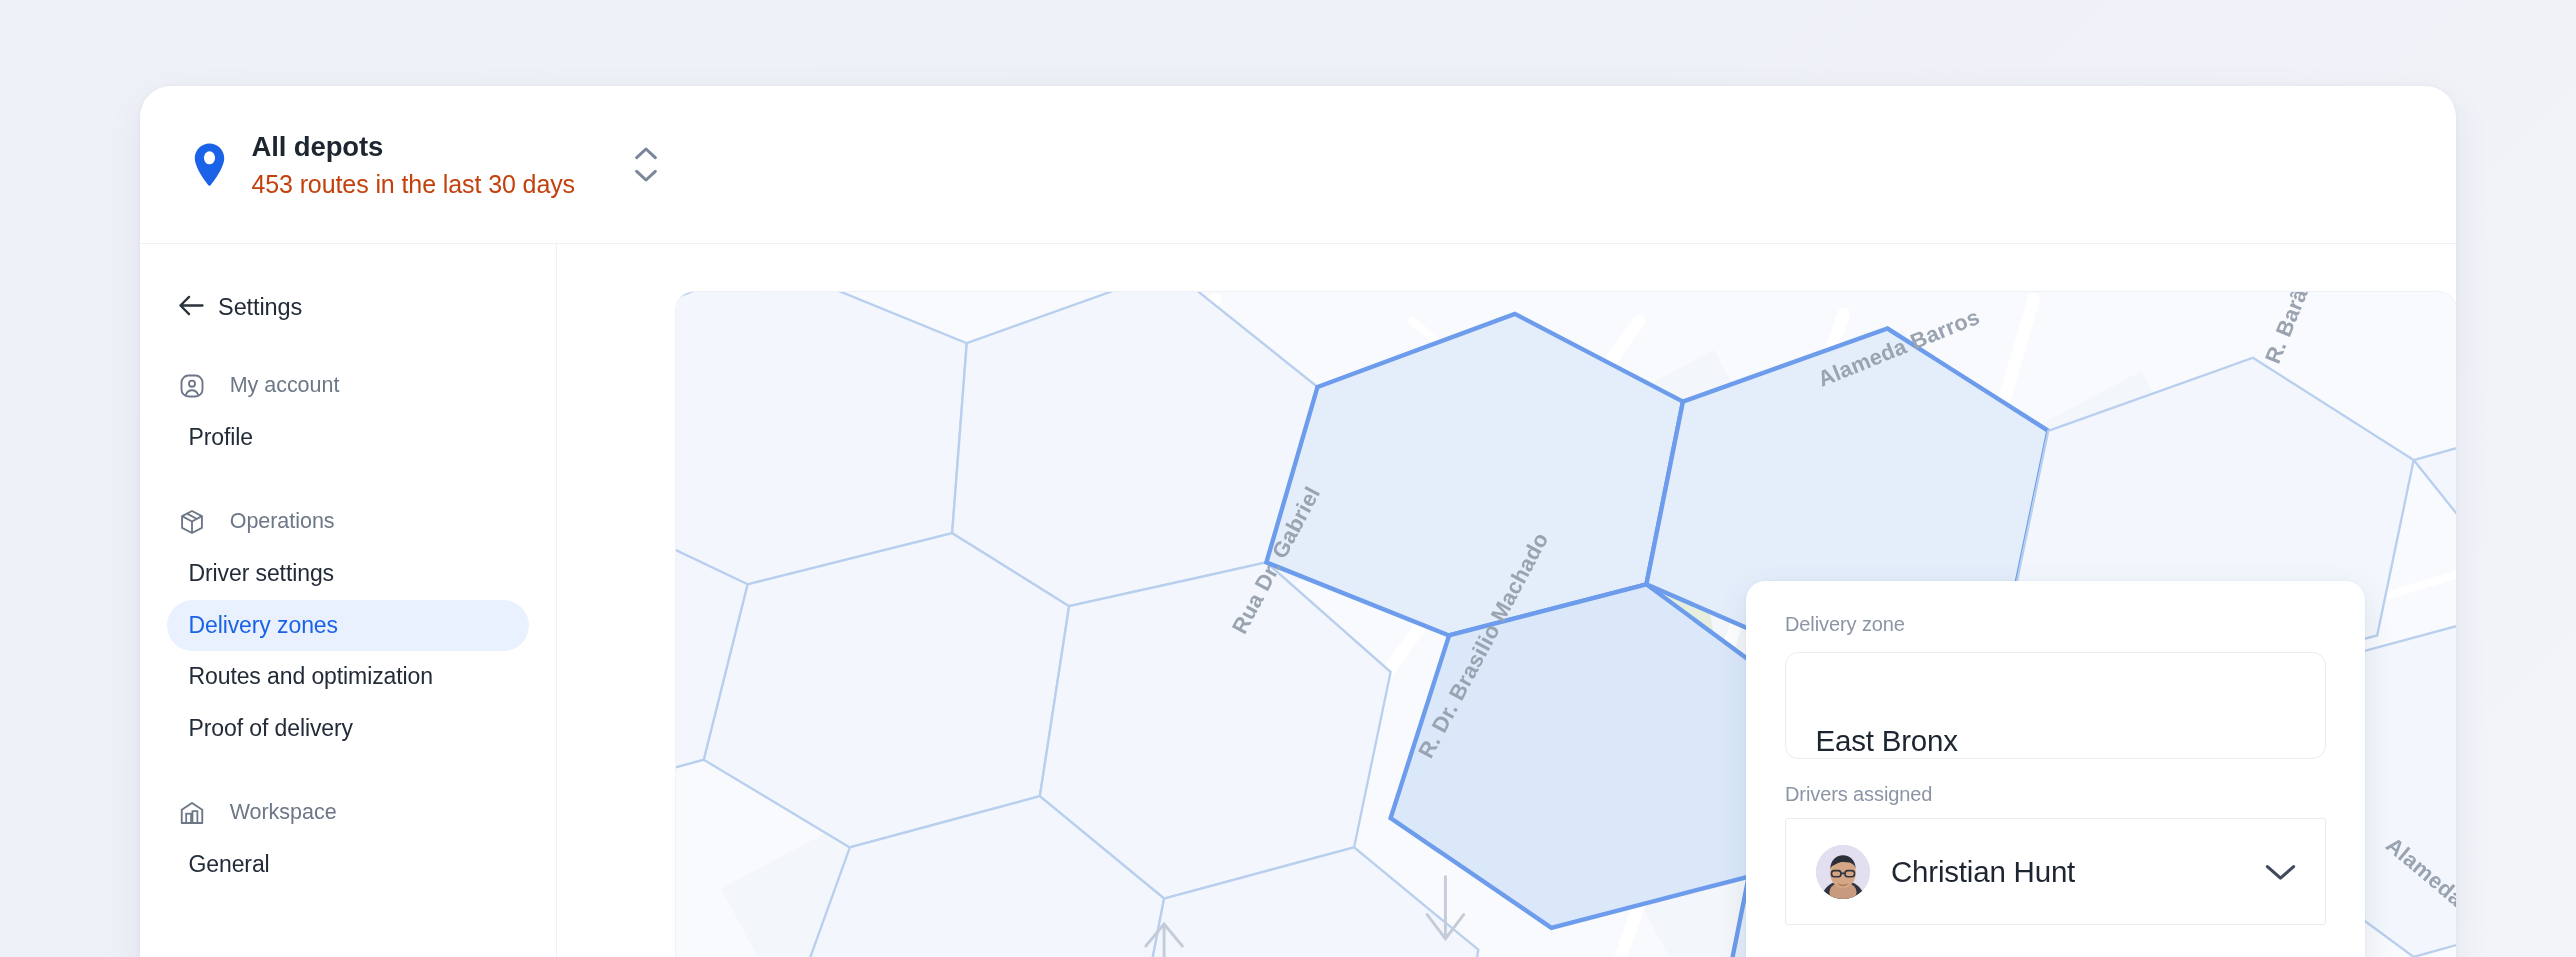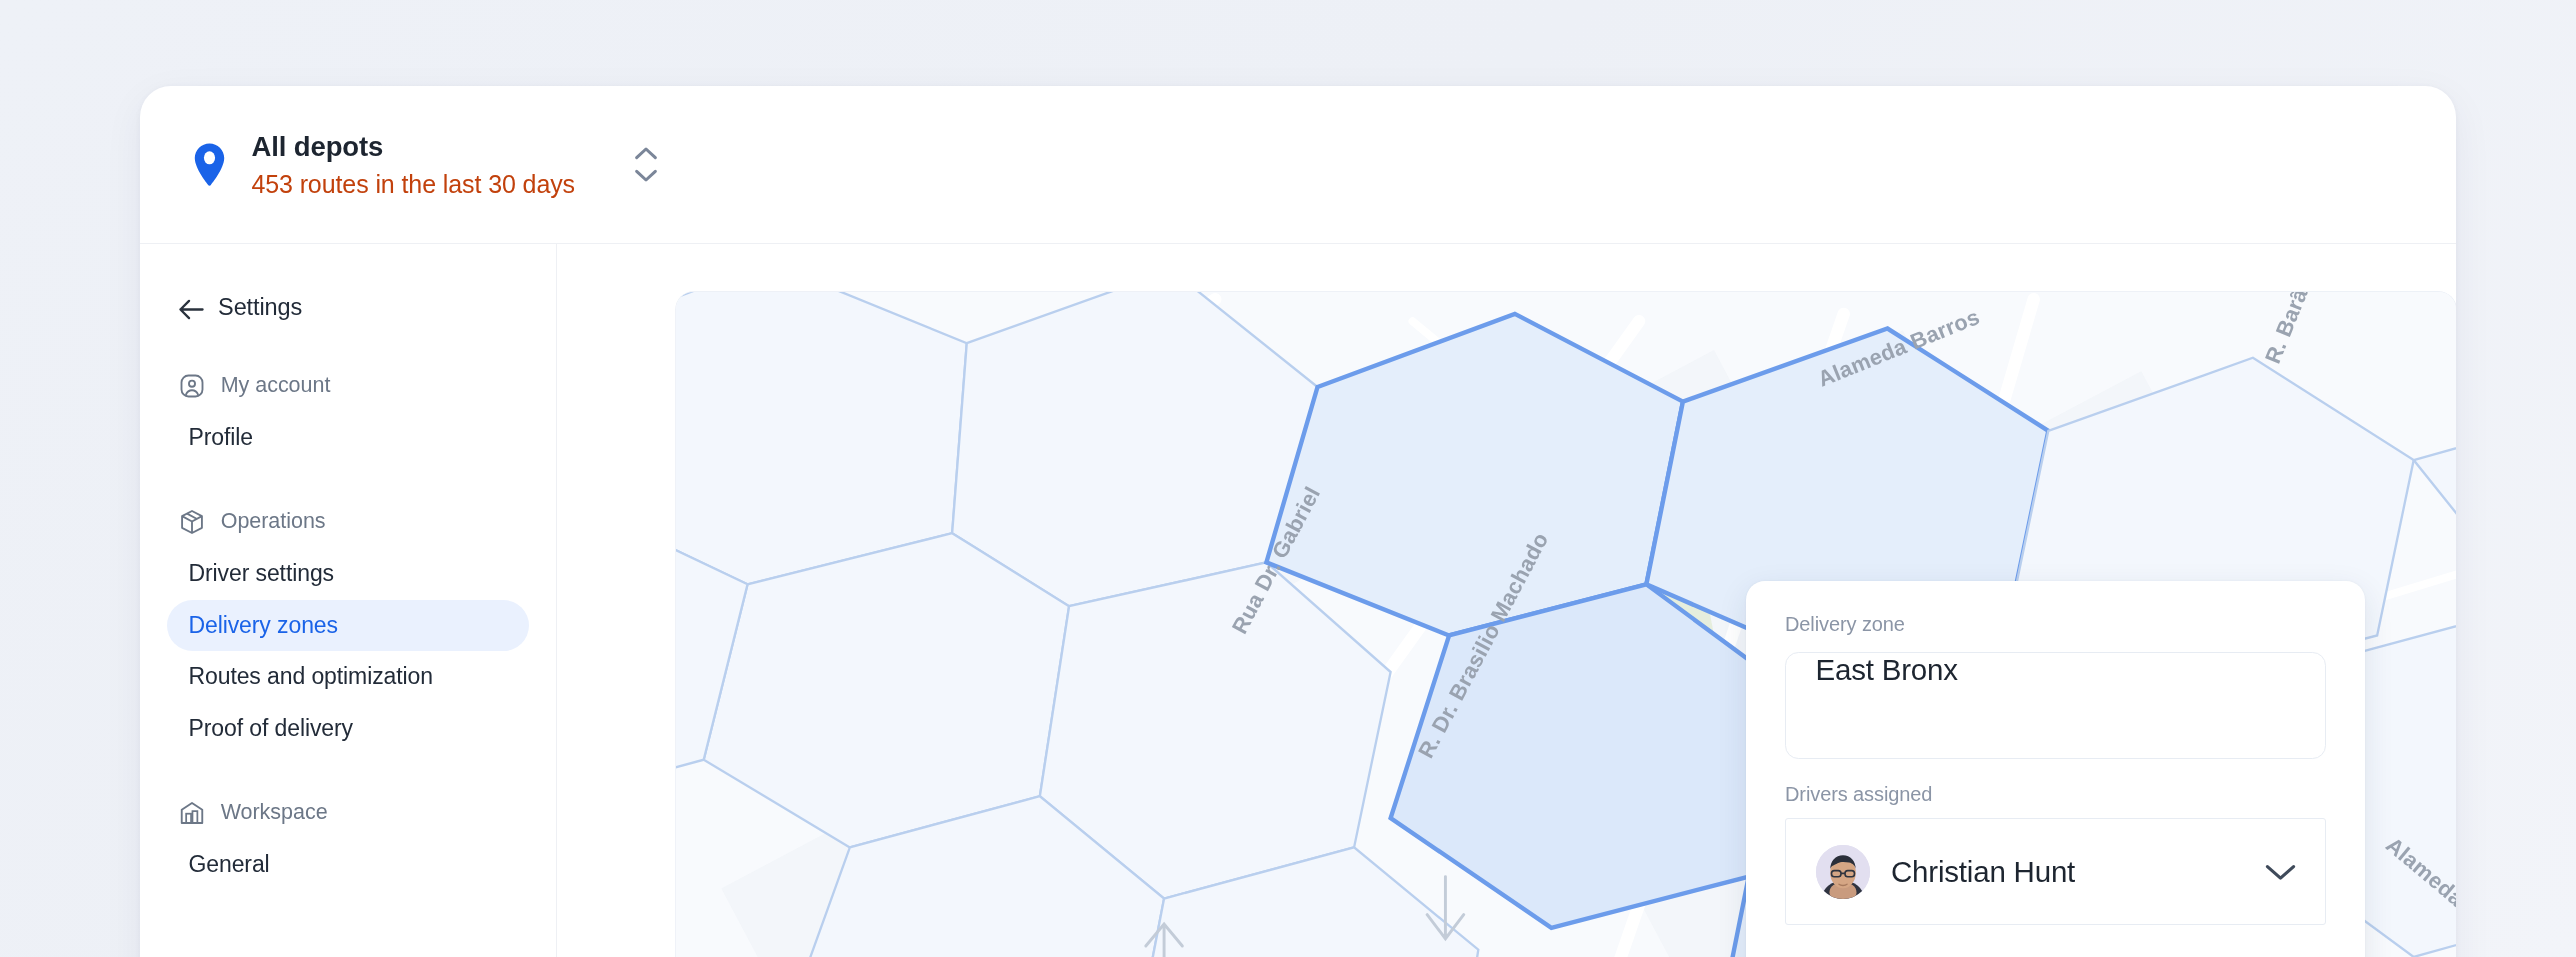--- a/index.html
+++ b/index.html
@@ -92,39 +92,39 @@
   #sidebar {
     width: 417px;
     flex: none;
     border-right: 1.3px solid #eef0f4;
     padding: 43px 27px 0 27px;
     background: #ffffff;
   }
 
   #back-to-settings {
     display: flex;
-    align-items: flex-end;
+    align-items: flex-start;
     gap: 13.4px;
     padding: 6.7px 10.7px;
     cursor: pointer;
     border-radius: 10.7px;
   }
   .back-label {
     font-size: 23.5px;
     font-weight: 400;
     color: #222b38;
     letter-spacing: -0.1px;
   }
 
   .nav-group { margin-top: 39px; }
 
   .group-head {
     display: flex;
     align-items: center;
-    gap: 15px;
+    gap: 24px;
     padding: 5.4px 10.7px;
     margin-bottom: 6.7px;
   }
   .group-label {
     font-size: 21.5px;
     font-weight: 400;
     color: #6c7787;
     letter-spacing: -0.03px;
   }
   .group-ico { width: 28px; height: 28px; flex: none; display: block; }
@@ -188,21 +188,21 @@
     color: #8b95a6;
     letter-spacing: -0.1px;
     margin-bottom: 12px;
   }
 
   .field-box {
     height: 107px;
     border: 1.3px solid #e7ecf3;
     border-radius: 13.4px;
     display: flex;
-    align-items: flex-start;
+    align-items: flex-end;
     padding: 0 29.5px;
     background: #fff;
     cursor: text;
     margin-top: 16px;
   }
   .field-value {
     font-size: 29.5px;
     font-weight: 400;
     color: #1d2530;
     letter-spacing: -0.2px;

